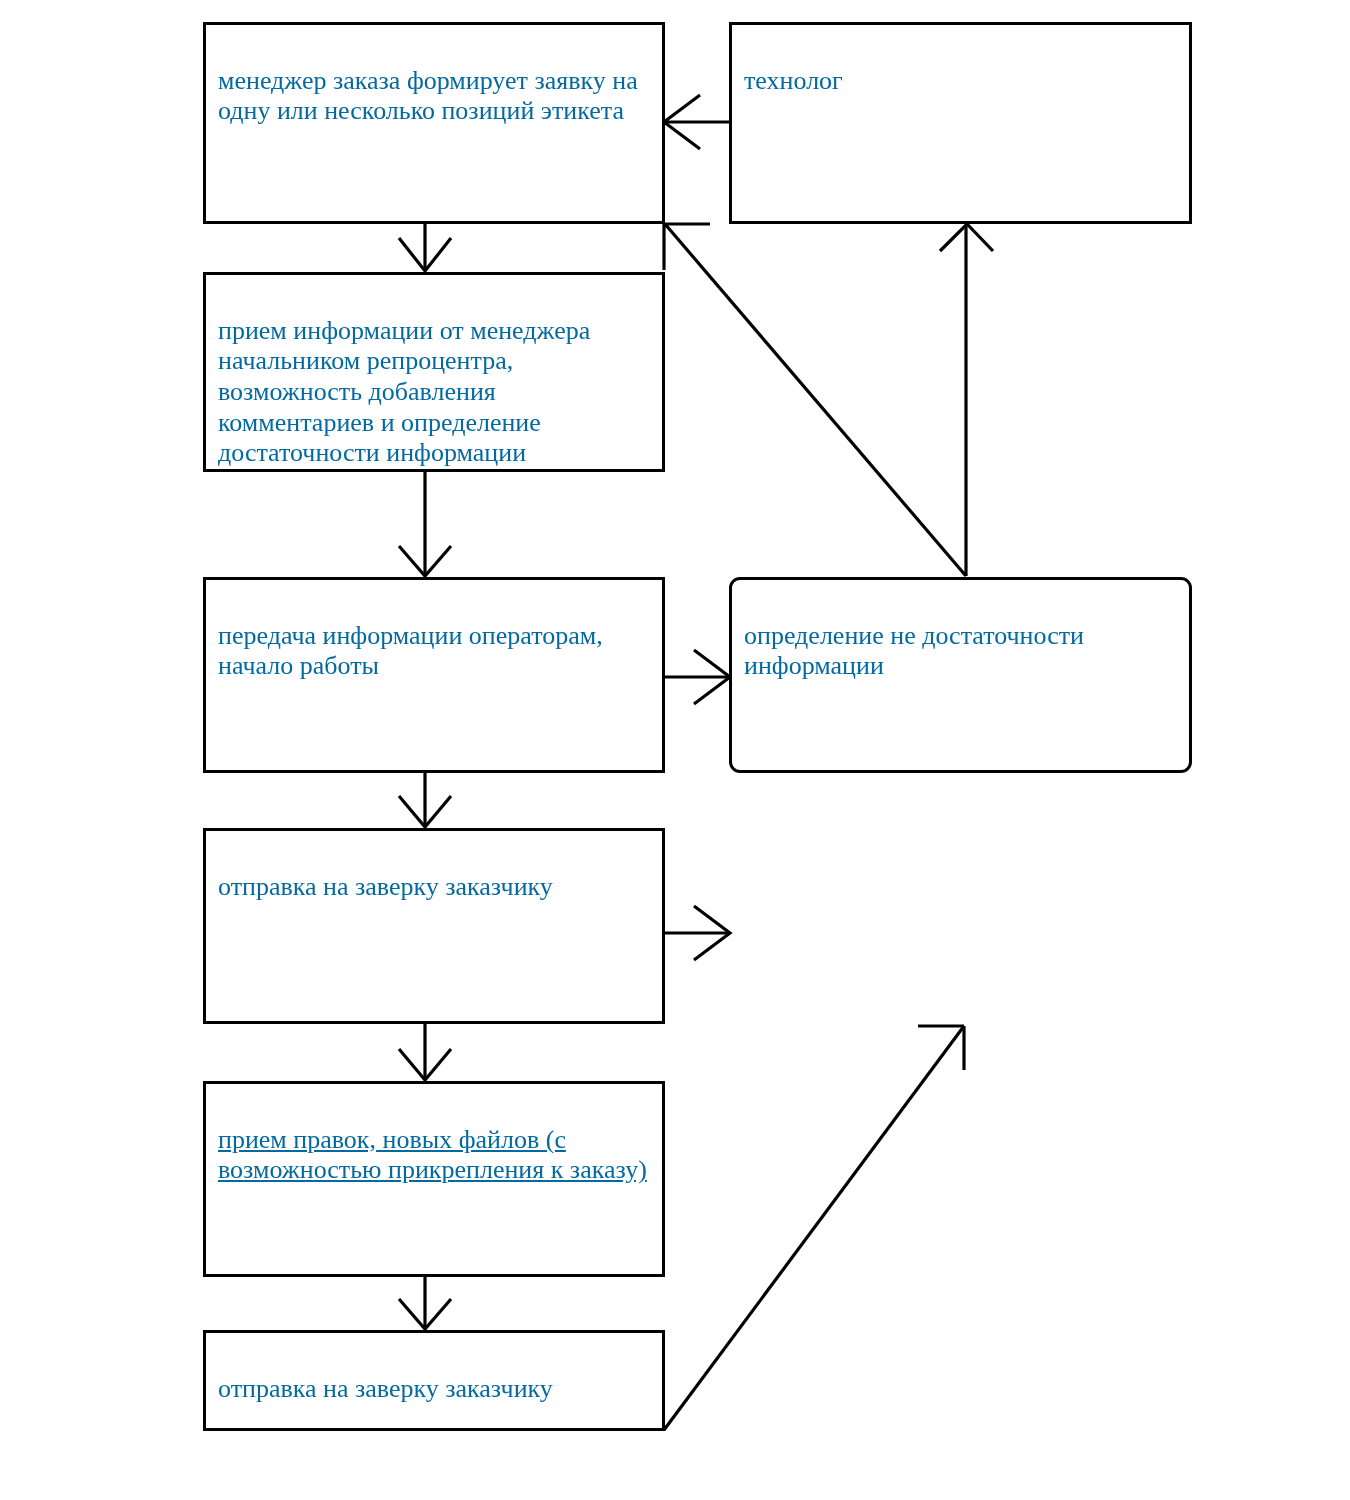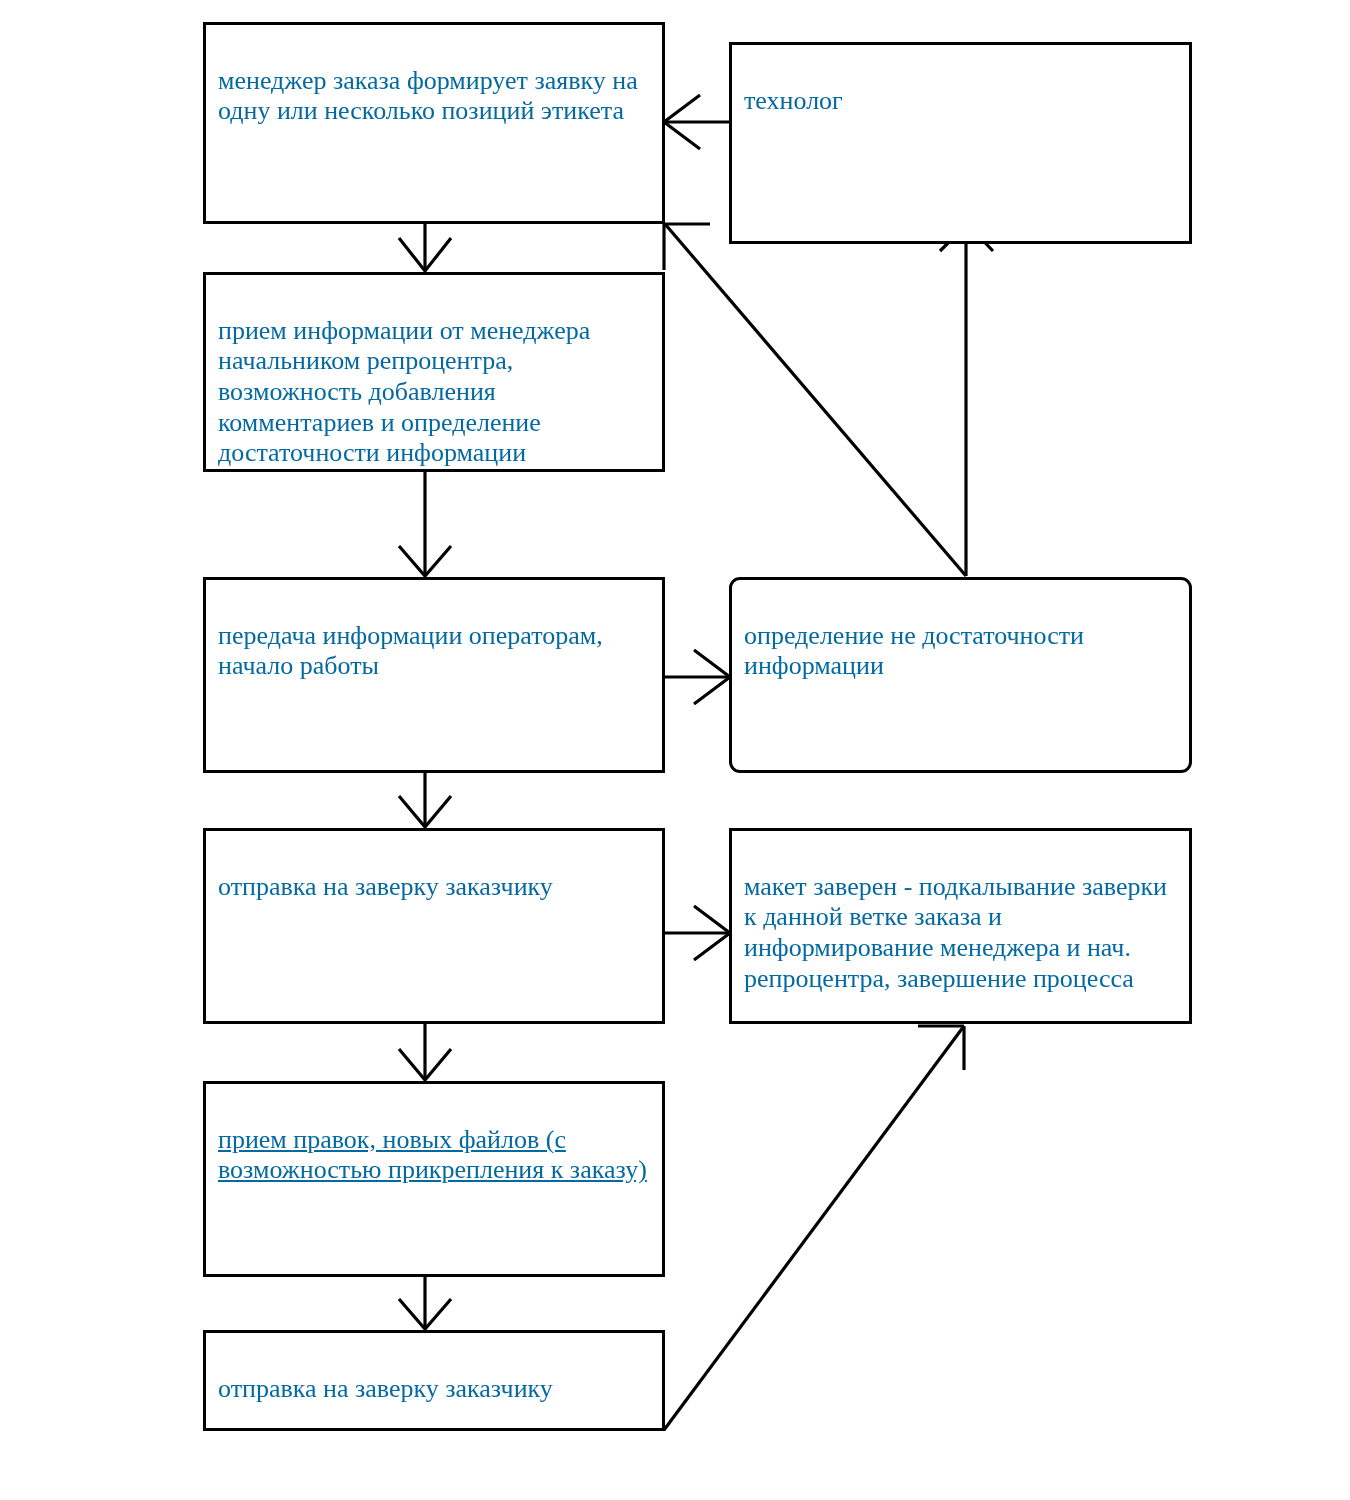--- a/index.html
+++ b/index.html
@@ -109,43 +109,40 @@
       <polyline points="918,1026 964,1026"></polyline>
       <polyline points="964,1026 964,1070"></polyline>
     </g>
 
   </svg>
 
   <div class="node" style="left:203px; top:22px; width:462px; height:202px;">
     <span>менеджер заказа формирует заявку на одну или несколько позиций этикета</span>
   </div>
 
-  <div class="node" style="left:729px; top:22px; width:463px; height:202px;margin-top:20px;">
+  <div class="node" style="left:729px; top:22px; width:463px; height:202px;">
     <span>технолог</span>
   </div>
 
   <div class="node" style="left:203px; top:577px; width:462px; height:196px;">
     <span>передача информации операторам, начало работы</span>
   </div>
 
   <div class="node" style="left:203px; top:272px; width:462px; height:200px;">
     <span>прием информации от менеджера начальником репроцентра, возможность добавления комментариев и определение  достаточности информации</span>
   </div>
 
   <div class="node" style="left:729px; top:577px; width:463px; height:196px;border-radius:11px;">
     <span>определение не достаточности информации</span>
   </div>
 
   <div class="node" style="left:203px; top:828px; width:462px; height:196px;">
     <span>отправка на заверку заказчику</span>
   </div>
 
-  <div class="node" style="left:729px; top:828px; width:463px; height:196px;">
-    <span>макет заверен - подкалывание заверки к данной ветке заказа и информирование менеджера и нач. репроцентра, завершение процесса</span>
-  </div>
 
   <div class="node" style="left:203px; top:1081px; width:462px; height:196px;text-decoration:underline;">
     <span>прием правок, новых файлов (с возможностью прикрепления к заказу)</span>
   </div>
 
   <div class="node" style="left:203px; top:1330px; width:462px; height:101px;">
     <span>отправка на заверку заказчику</span>
   </div>
 
 </div>

